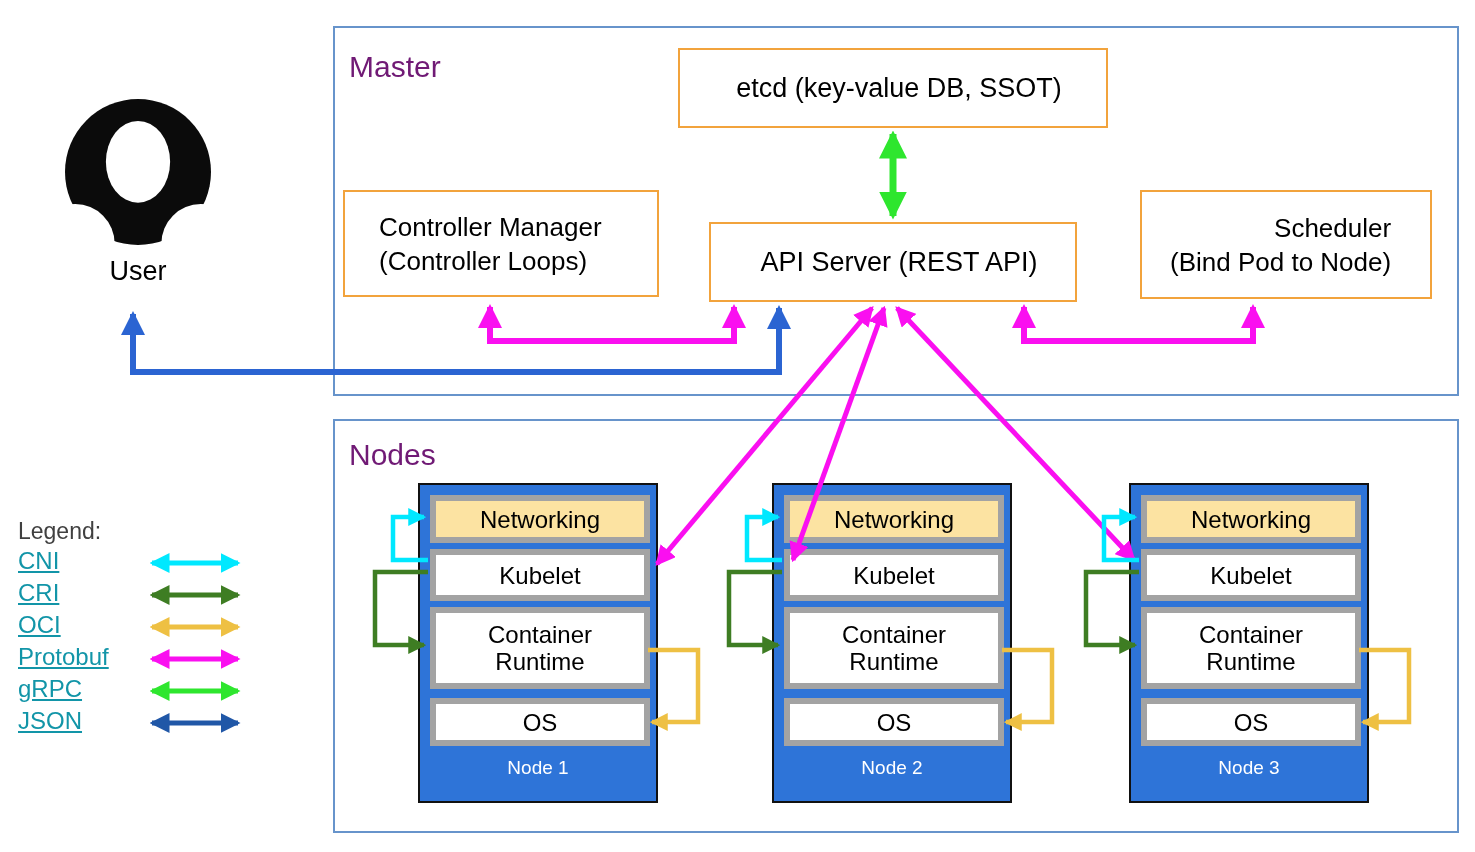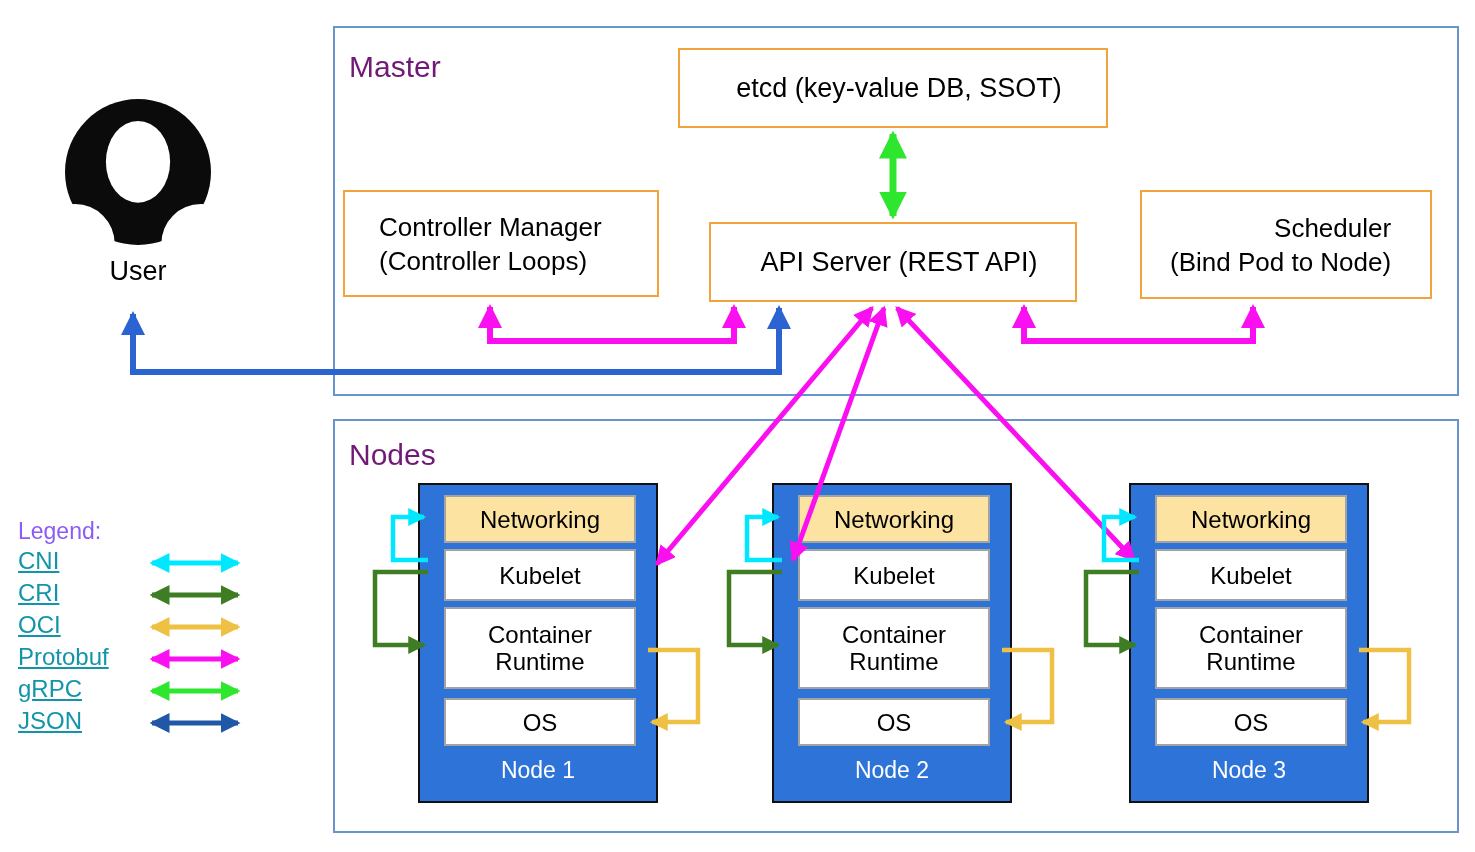--- a/index.html
+++ b/index.html
@@ -7,27 +7,27 @@
        font-family:"Liberation Sans",sans-serif;color:#000;}
   .abs{position:absolute;}
   .frame{position:absolute;border:2px solid var(--frame_border);background:transparent;}
   .frame-title{position:absolute;font-size:30px;color:#701a75;}
   .obox{position:absolute;border:2px solid var(--box_border);background:#fff;
         display:flex;align-items:center;box-sizing:border-box;font-size:26px;padding-left:12px;}
   .obox.center{justify-content:center;text-align:center;font-size:27px;}
   .obox .lines{line-height:34px;}
   .node{position:absolute;width:240px;height:320px;background:var(--node_fill);
         border:2px solid #111;box-sizing:border-box;}
-  .layer{position:absolute;left:24px;width:192px;background:#fff;border:2px solid #a3a3a3;
+  .layer{position:absolute;left:10px;width:220px;background:#fff;border:6px solid #a3a3a3;
          box-sizing:border-box;display:flex;align-items:center;justify-content:center;
          text-align:center;font-size:24px;line-height:27px;}
   .layer.networking{background:var(--networking_fill);}
   .node-name{position:absolute;left:0;width:100%;top:272px;text-align:center;
-             color:#fff;font-size:23px;}
-  .legend-title{position:absolute;left:18px;font-size:23px;color:#8b5cf6;}
+             color:#fff;font-size:19px;}
+  .legend-title{position:absolute;left:18px;font-size:23px;color:#404040;}
   .legend-link{position:absolute;left:18px;font-size:24px;color:var(--legend_link);
                text-decoration:underline;cursor:pointer;}
   .user-label{position:absolute;left:65px;width:146px;text-align:center;font-size:27px;}
   #arrow-layer{position:absolute;left:0;top:0;pointer-events:none;}
 </style>
 </head>
 <body>
 
 <div class="frame" style="left:333px;top:26px;width:1122px;height:366px;"></div>
 <div class="frame-title" style="left:349px;top:50px;">Master</div>

